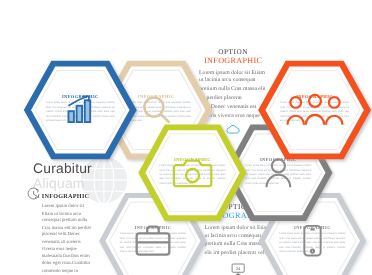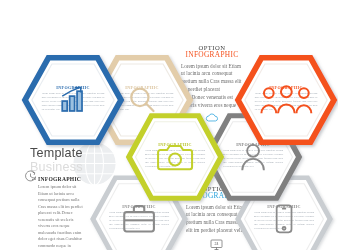--- a/index.html
+++ b/index.html
@@ -276,22 +276,22 @@
       <svg width="13" height="12" viewBox="0 0 26 24" fill="none" stroke="#5a5a5a" stroke-width="1.3">
         <rect x="2" y="2" width="22" height="15" rx="1.6"></rect>
         <line x1="9" y1="21" x2="17" y2="21"></line>
         <line x1="13" y1="17" x2="13" y2="21"></line>
         <text x="13" y="12" font-size="7" fill="#5a5a5a" stroke="none" text-anchor="middle" font-family="Liberation Sans, sans-serif">24</text>
       </svg>
     </div>
   </div>
 
   <div class="brand">
-    <div class="l1">Template</div>
-    <div class="l2">Business</div>
+    <div class="l1">Curabitur</div>
+    <div class="l2">Aliquam</div>
   </div>
 
   <div class="leftblock">
     <div class="lb-head">
       <svg width="13" height="13" viewBox="0 0 26 26" fill="none" stroke="#3f3f3f" stroke-width="1.1">
         <path d="M20.5 5.2 A10 10 0 1 0 23 13"></path>
         <path d="M17.2 4.2 L21.6 5.6 L20.2 10"></path>
         <line x1="13" y1="7" x2="13" y2="13"></line>
         <line x1="13" y1="13" x2="16.6" y2="15"></line>
         <text x="15.5" y="20.5" font-size="7.5" fill="#3f3f3f" stroke="none" font-family="Liberation Sans, sans-serif">24</text>

